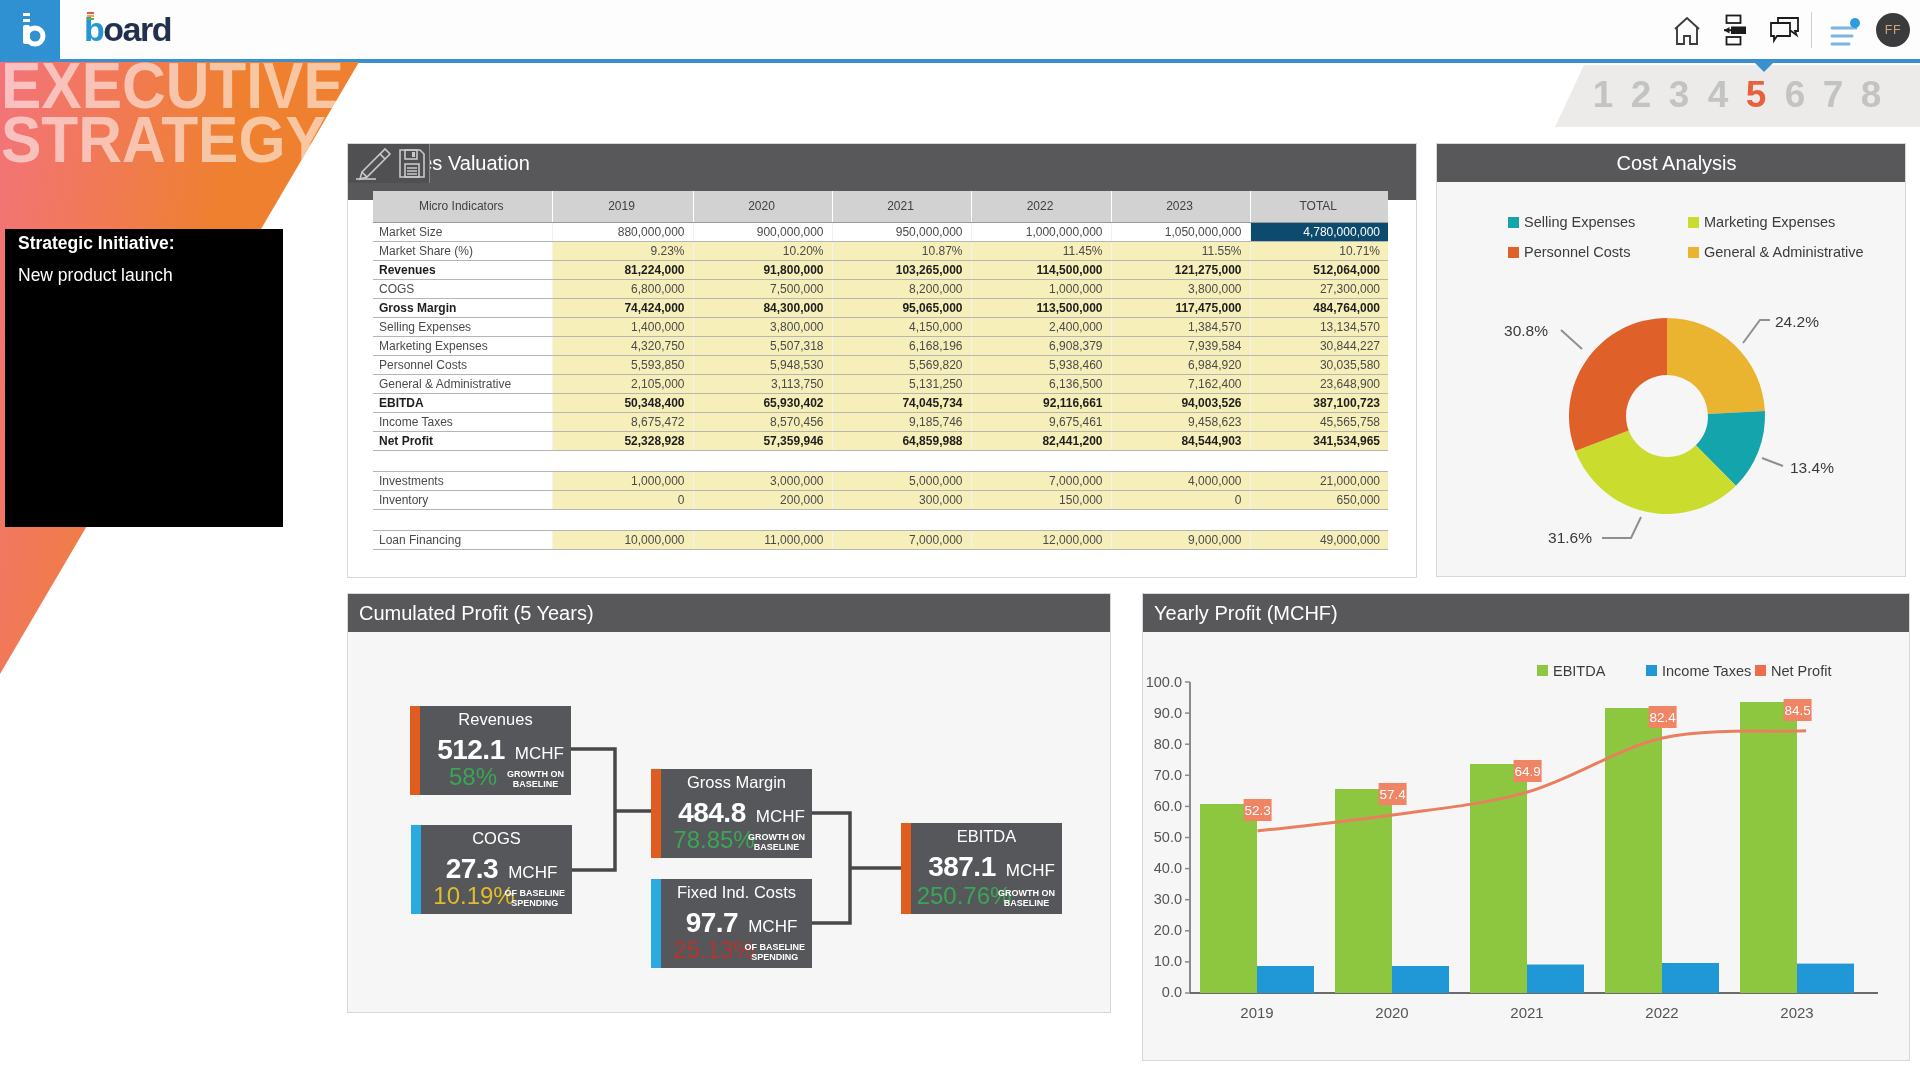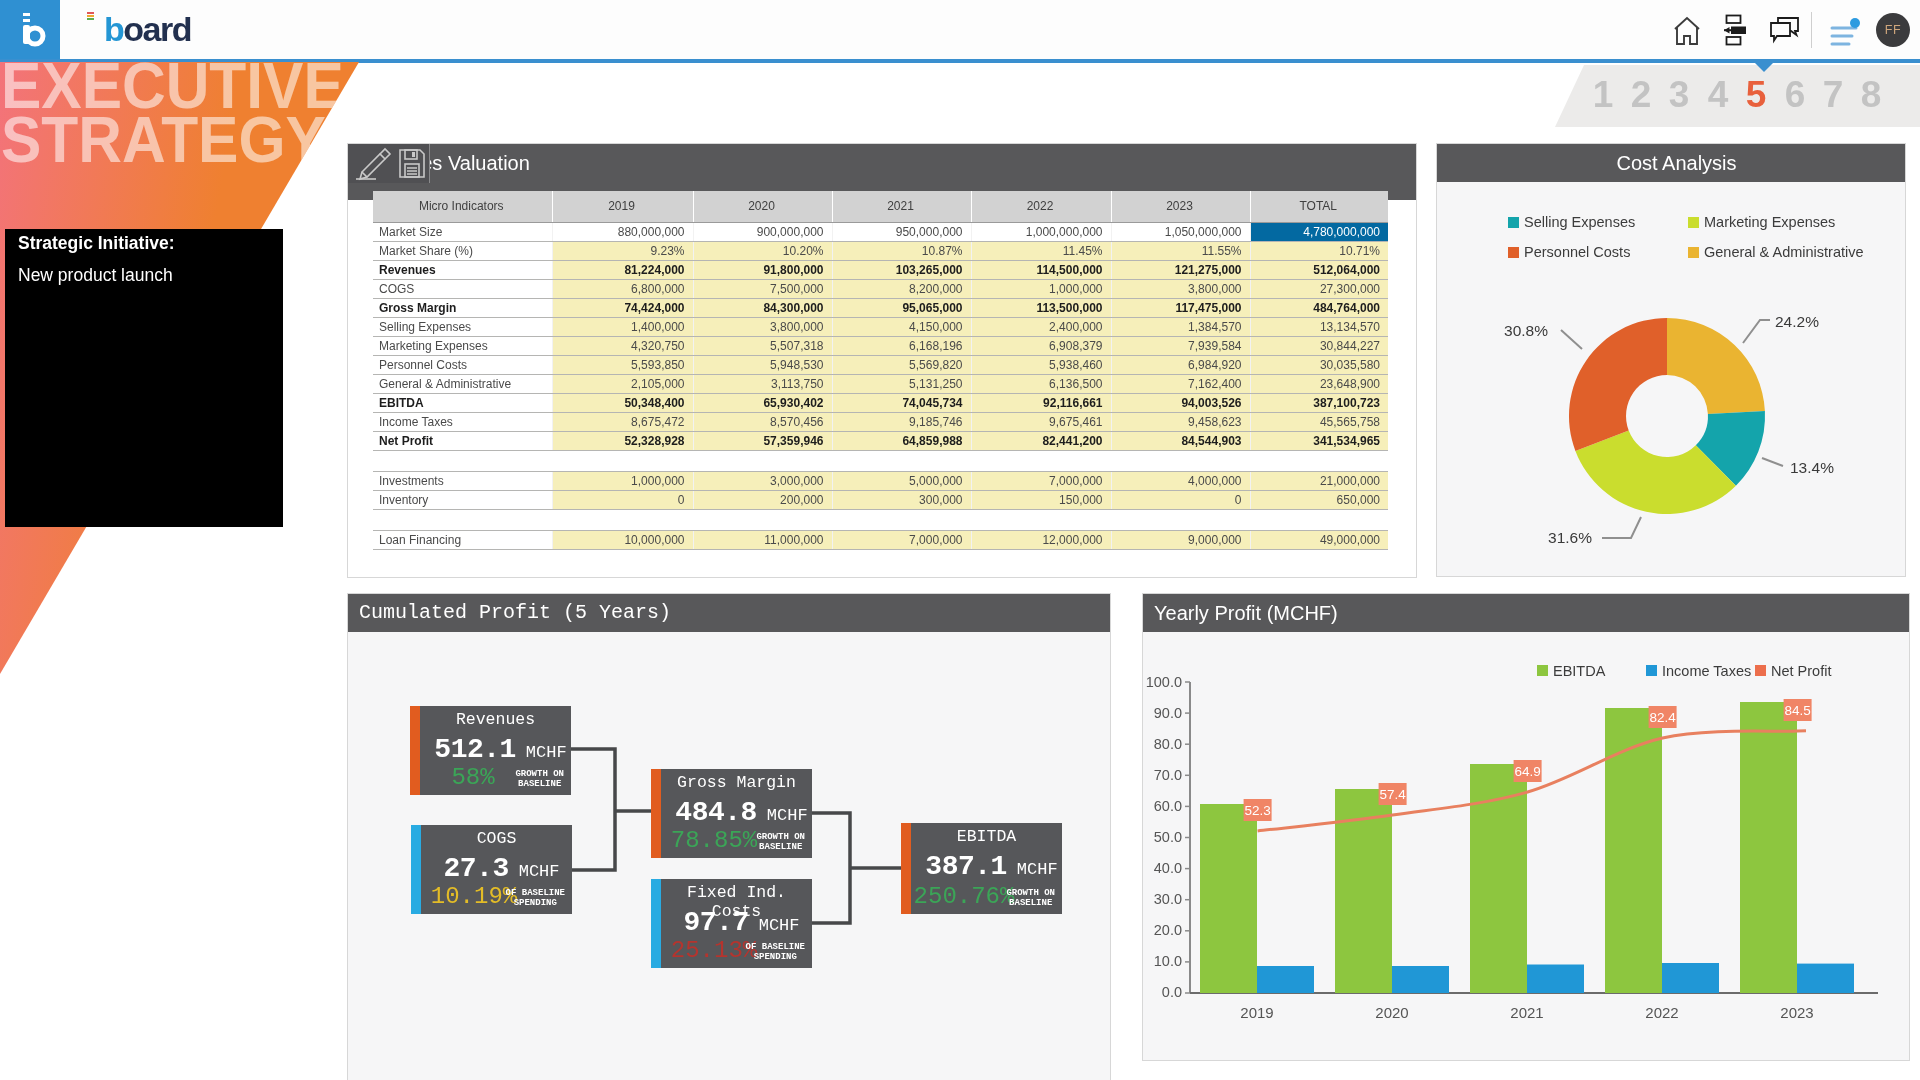--- a/index.html
+++ b/index.html
@@ -6,21 +6,21 @@
   font-family:"Liberation Sans", sans-serif; }
 #page { position:relative; width:1920px; height:1080px; background:#fff; }
 .abs { position:absolute; }
 
 
 #topbar { position:absolute; left:0; top:0; width:1920px; height:59px; background:#fdfdfd; }
 #bluetile { position:absolute; left:0; top:0; width:60px; height:59px; background:#2f90d2; }
 #blueline { position:absolute; left:0; top:59px; width:1920px; height:4px; background:#3a8fcf; }
 #bluetri { position:absolute; left:1755px; top:63px; z-index:5; width:0; height:0;
   border-left:9px solid transparent; border-right:9px solid transparent; border-top:9px solid #3a8fcf; }
-#boardlogo { position:absolute; left:84px; top:10px; font-weight:bold; font-size:34px; letter-spacing:-1.5px; color:#22304f;margin-left:20px; }
+#boardlogo { position:absolute; left:84px; top:10px; font-weight:bold; font-size:34px; letter-spacing:-1.5px; color:#22304f; }
 #boardlogo .b1 { color:#2496d4; }
 .stripe { position:absolute; height:2px; }
 #avatar { position:absolute; left:1876px; top:13px; width:34px; height:34px; border-radius:50%;
   background:#3b3b3d; color:#cfa67c; font-size:12.5px; font-weight:normal; text-align:center; line-height:34px; letter-spacing:0.5px;}
 #tbdivider { position:absolute; left:1811px; top:12px; width:1px; height:36px; background:#cfcfcf; }
 
 
 #decor { position:absolute; left:0; top:62px; width:360px; height:612px;
   background:linear-gradient(100deg, #f3737b 0%, #ef8030 52%);
   clip-path:polygon(0 0, 359px 0, 0 612px); }
@@ -48,32 +48,32 @@
 #panel1 { left:347px; top:143px; width:1070px; height:435px; background:#fff; }
 #p1title { height:56px; }
 #p1icons { position:absolute; left:0; top:0; width:82px; height:39px; background:#505053; border-right:1px solid #8a8a8c; }
 #inittable { position:absolute; left:25px; top:47px; border-collapse:collapse; table-layout:fixed; }
 #inittable td { font-size:12px; color:#4a4a4a; height:19px; padding:0 8px 0 6px; white-space:nowrap; overflow:hidden; }
 #inittable td.v { text-align:right; background:#f6efba; border-bottom:1px solid #b5b5b3; border-left:1px solid rgba(0,0,0,0.05); }
 #inittable td.l { text-align:left; background:#fff; border-bottom:1px solid #b5b5b3; }
 #inittable tr.hdr td { background:#d2d2d2; color:#3f3f3f; text-align:center; height:31px; border-bottom:1px solid #9a9a9a; border-left:1px solid #fff; }
 #inittable tr.hdr td:first-child { border-left:none; }
 #inittable td.w { background:#fff; }
-#inittable td.dark { background:#0369a1; color:#fff; }
+#inittable td.dark { background:#0c4a6e; color:#fff; }
 #inittable tr.b td { font-weight:bold; color:#1d1d1d; }
 #inittable tr.gap td { background:#fff; border-bottom:none; border-left:none; height:21px; }
 #inittable tr.tb td { border-top:1px solid #b5b5b3; }
 
 
 #panel2 { left:1436px; top:143px; width:470px; height:434px;text-align:center; }
 .lgsq { position:absolute; width:11px; height:11px; }
 .lgtx { position:absolute; font-size:14.5px; color:#3c3c3c; }
 
 
-#panel3 { left:347px; top:593px; width:764px; height:488px;font-family:Liberation Mono, monospace; }
+#panel3 { left:347px; top:593px; width:764px; height:420px; }
 .fbox { position:absolute; width:161px; height:89px; background:#56575a; color:#fff; }
 .fbar { position:absolute; left:0; top:0; width:10px; height:100%; }
 .fbox .bt { position:absolute; left:10px; right:0; top:4px; text-align:center; font-size:16.5px; }
 .fbox .bn { position:absolute; left:10px; right:0; top:28px; white-space:nowrap; display:flex; justify-content:center; align-items:baseline; gap:10px; padding-left:10px; font-size:17px; }
 .fbox .bn b { font-size:28px; letter-spacing:-0.5px; }
 .fbox .bp { position:absolute; left:10px; width:106px; text-align:center; bottom:4px; font-size:24px; }
 .fbox .bs { position:absolute; right:7px; bottom:6px; font-size:9px; font-weight:bold; text-align:center; line-height:9.5px; }
 
 
 #panel4 { left:1142px; top:593px; width:768px; height:468px; }

